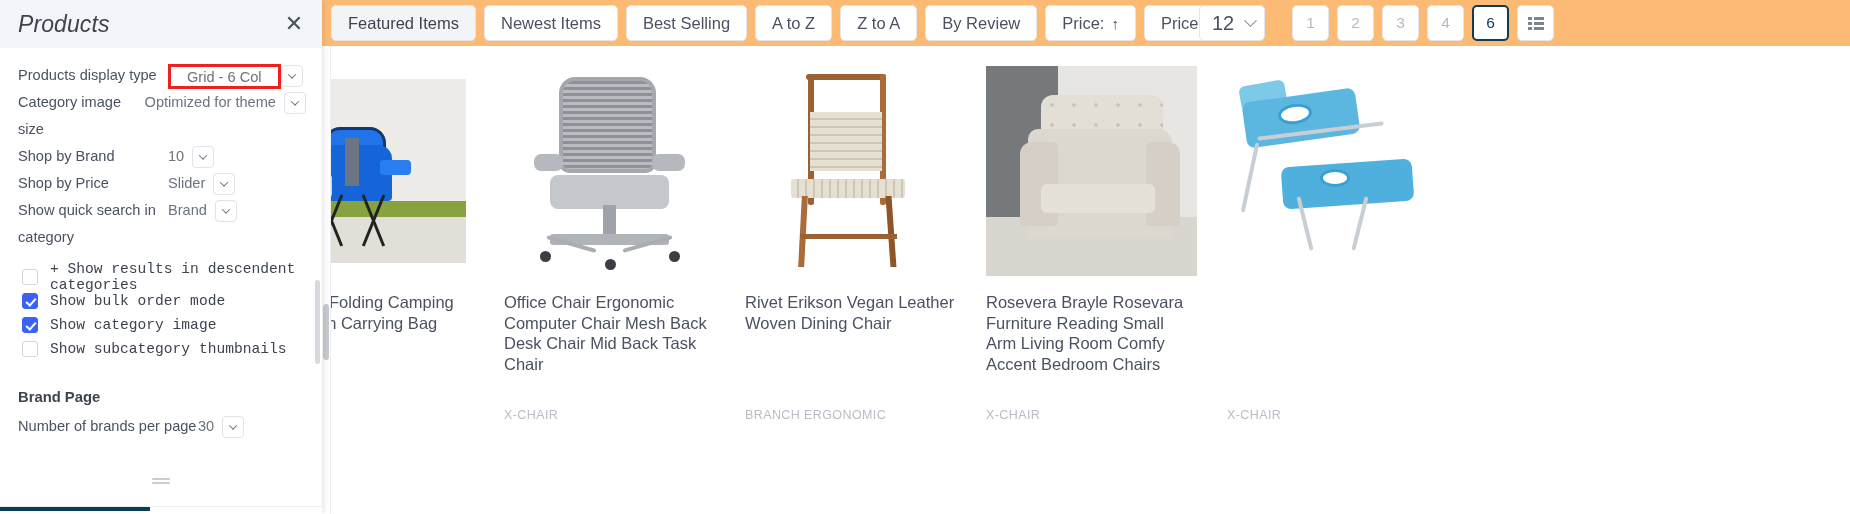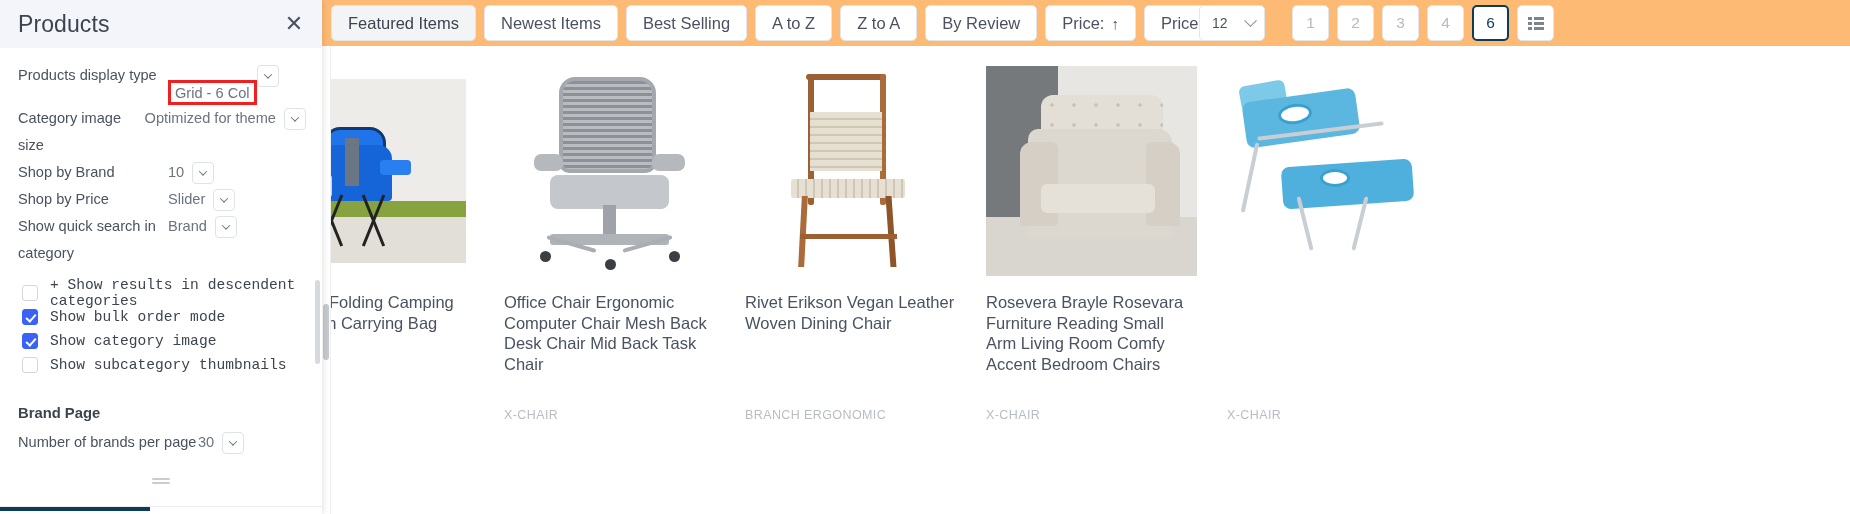--- a/index.html
+++ b/index.html
@@ -74,21 +74,21 @@
     width: 66px; height: 36px;
     border: 1px solid #e3e5e8;
     border-radius: 5px;
     background: #ffffff;
     display: flex;
     align-items: center;
     justify-content: space-between;
     padding: 0 9px 0 12px;
     cursor: pointer;
   }
-  .perpage .val { font-size: 14px; color: #4a5261; }
+  .perpage .val { font-size: 20px; color: #4a5261; }
   .perpage .chev {
     width: 9px; height: 9px;
     border-right: 1.6px solid #8a8f98;
     border-bottom: 1.6px solid #8a8f98;
     transform: rotate(45deg) translate(-2px,-2px);
   }
 
   
   .pager {
     position: absolute;
@@ -287,20 +287,21 @@
     background: #f4f5fa;
     display: flex;
     align-items: center;
     padding: 0 16px 0 18px;
   }
   .panel-title {
     font-size: 23px;
     color: #3d4450;
     font-weight: 400;
     letter-spacing: .1px;
+    font-style: italic;
   }
   .panel-close {
     position: absolute;
     right: 16px; top: 12px;
     width: 24px; height: 24px;
     display: flex; align-items: center; justify-content: center;
     color: #4a5261;
     font-size: 22px;
     line-height: 1;
     cursor: pointer;
@@ -329,24 +330,24 @@
   .row .value {
     font-size: 14.6px;
     color: #6b7280;
     line-height: 27px;
     text-align: right;
     padding-right: 8px;
     white-space: nowrap;
   }
   .row .value.highlight {
     border: 3px solid #ef2020;
-    padding: 0 4px;
+    padding: 0 16px;
     line-height: 21px;
     height: 25px;
-    margin-top: 18px;
+    margin-top: 2px;
     color: #6b7280;
   }
   .sel {
     width: 22px; height: 22px;
     margin-top: 3px;
     border: 1px solid #dfe2e6;
     border-radius: 4px;
     background: #ffffff;
     display: flex; align-items: center; justify-content: center;
     flex: 0 0 auto;

